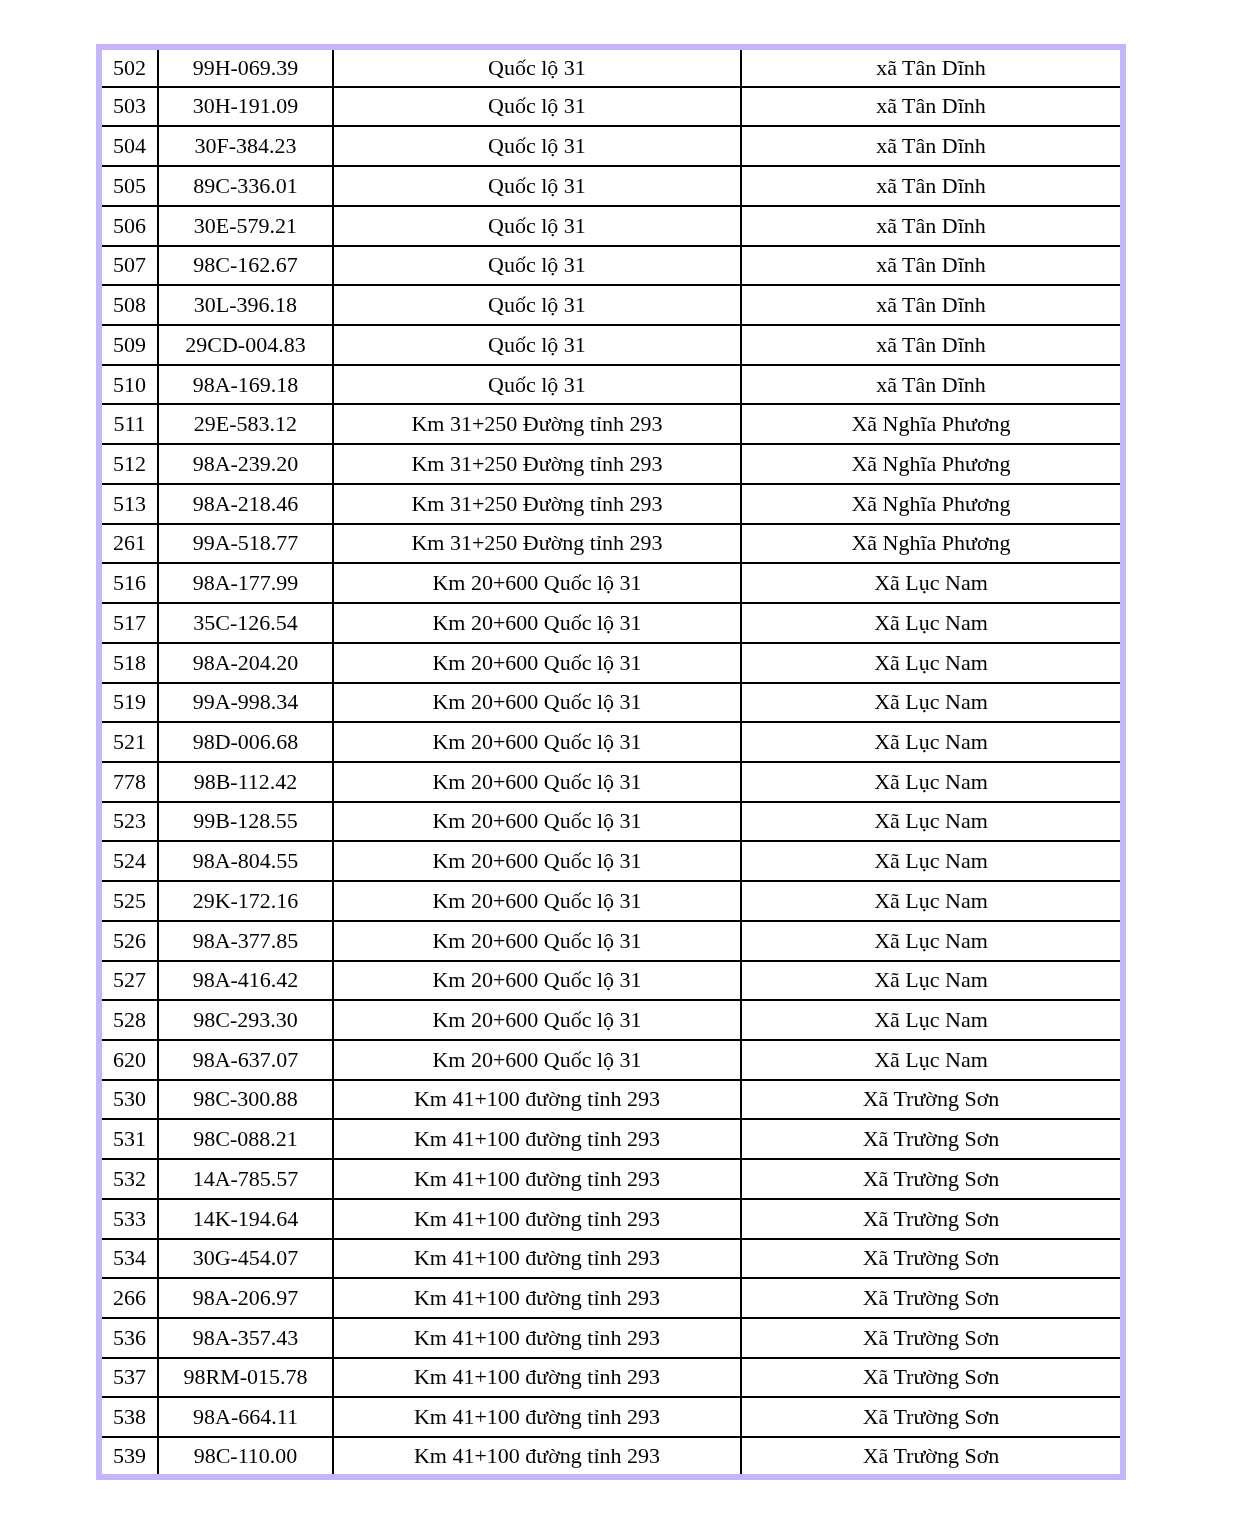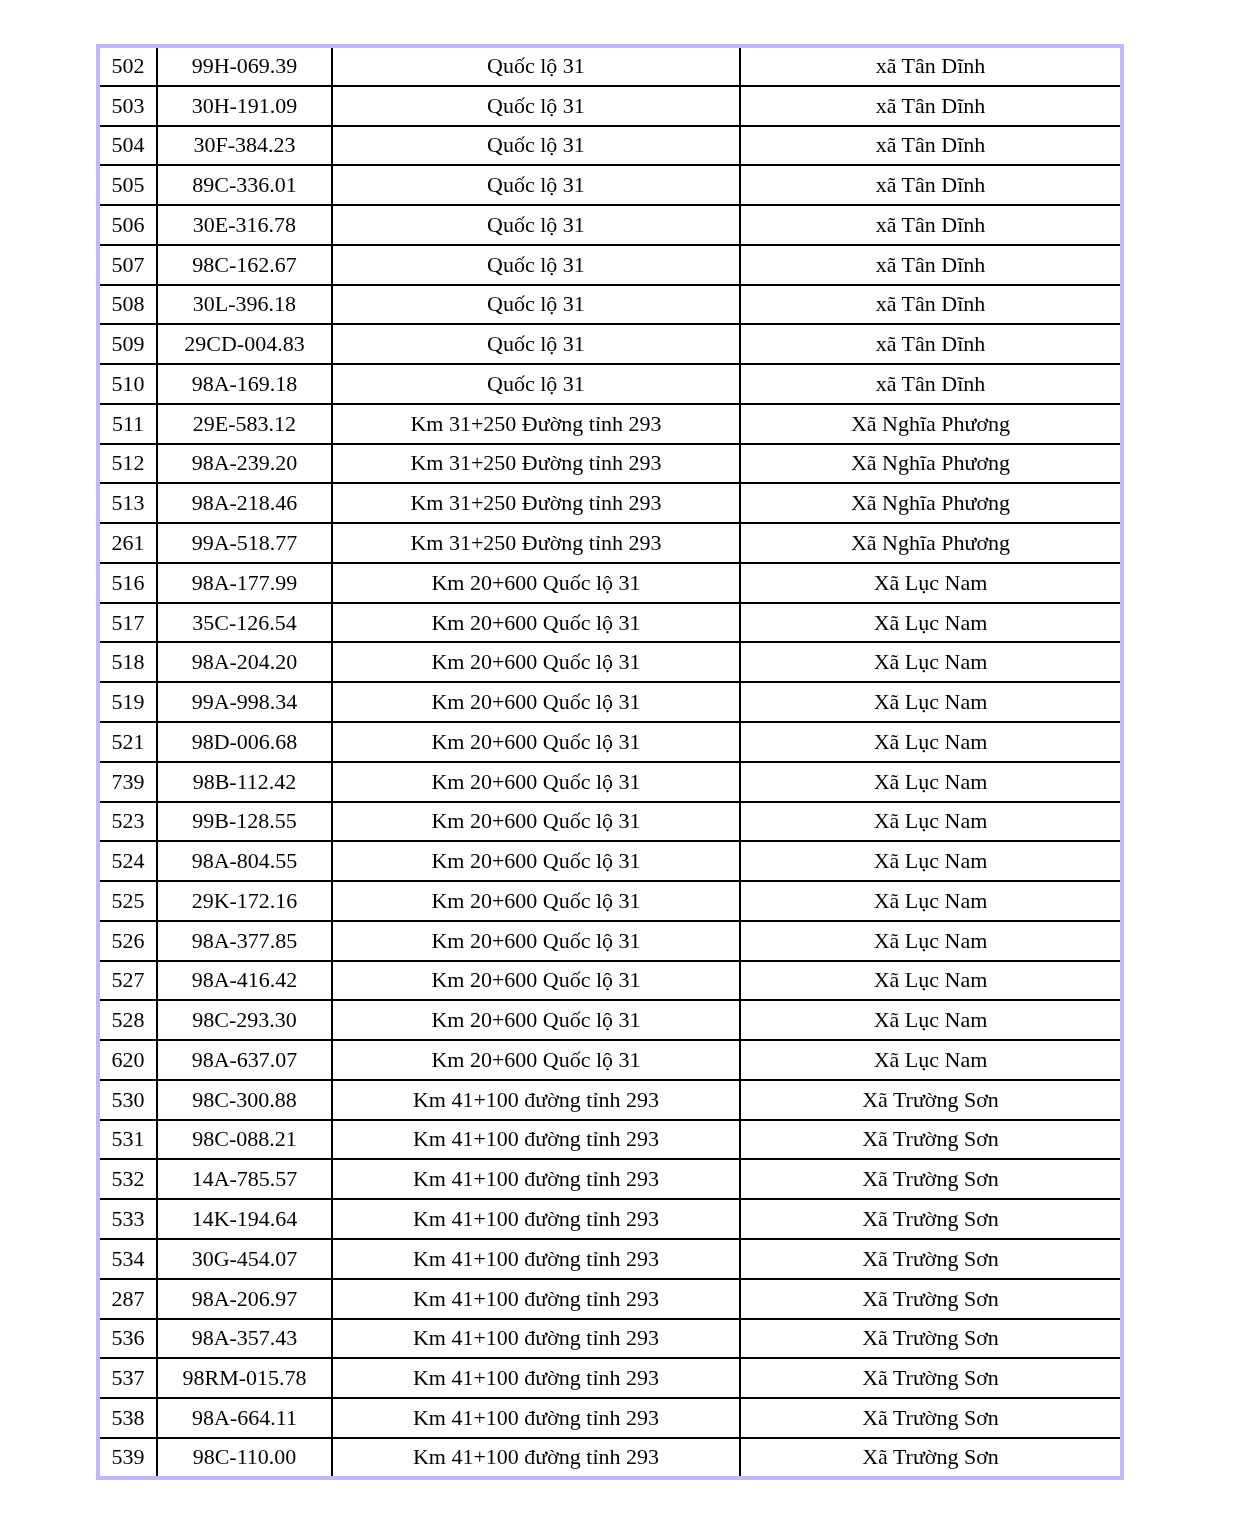--- a/index.html
+++ b/index.html
@@ -15,21 +15,21 @@
     color: #000000;
   }
   .doc-table {
     position: absolute;
     left: 96px;
     top: 44px;
     width: 1024px;
     height: 1436px;
     border-collapse: collapse;
     table-layout: fixed;
-    border: 4px solid #c4b5fd;
+    border: 6px solid #c4b5fd;
   }
   .doc-table td {
     border: 2px solid #000000;
     text-align: center;
     vertical-align: middle;
     font-size: 22px;
     line-height: 1.1;
     padding: 0 4px;
     overflow: hidden;
     white-space: nowrap;
@@ -72,21 +72,21 @@
         <td>xã Tân Dĩnh</td>
       </tr>
       <tr>
         <td>505</td>
         <td>89C-336.01</td>
         <td>Quốc lộ 31</td>
         <td>xã Tân Dĩnh</td>
       </tr>
       <tr>
         <td>506</td>
-        <td>30E-316.78</td>
+        <td>30E-579.21</td>
         <td>Quốc lộ 31</td>
         <td>xã Tân Dĩnh</td>
       </tr>
       <tr>
         <td>507</td>
         <td>98C-162.67</td>
         <td>Quốc lộ 31</td>
         <td>xã Tân Dĩnh</td>
       </tr>
       <tr>
@@ -155,21 +155,21 @@
         <td>Km 20+600 Quốc lộ 31</td>
         <td>Xã Lục Nam</td>
       </tr>
       <tr>
         <td>521</td>
         <td>98D-006.68</td>
         <td>Km 20+600 Quốc lộ 31</td>
         <td>Xã Lục Nam</td>
       </tr>
       <tr>
-        <td>739</td>
+        <td>778</td>
         <td>98B-112.42</td>
         <td>Km 20+600 Quốc lộ 31</td>
         <td>Xã Lục Nam</td>
       </tr>
       <tr>
         <td>523</td>
         <td>99B-128.55</td>
         <td>Km 20+600 Quốc lộ 31</td>
         <td>Xã Lục Nam</td>
       </tr>
@@ -233,21 +233,21 @@
         <td>Km 41+100 đường tỉnh 293</td>
         <td>Xã Trường Sơn</td>
       </tr>
       <tr>
         <td>534</td>
         <td>30G-454.07</td>
         <td>Km 41+100 đường tỉnh 293</td>
         <td>Xã Trường Sơn</td>
       </tr>
       <tr>
-        <td>287</td>
+        <td>266</td>
         <td>98A-206.97</td>
         <td>Km 41+100 đường tỉnh 293</td>
         <td>Xã Trường Sơn</td>
       </tr>
       <tr>
         <td>536</td>
         <td>98A-357.43</td>
         <td>Km 41+100 đường tỉnh 293</td>
         <td>Xã Trường Sơn</td>
       </tr>

